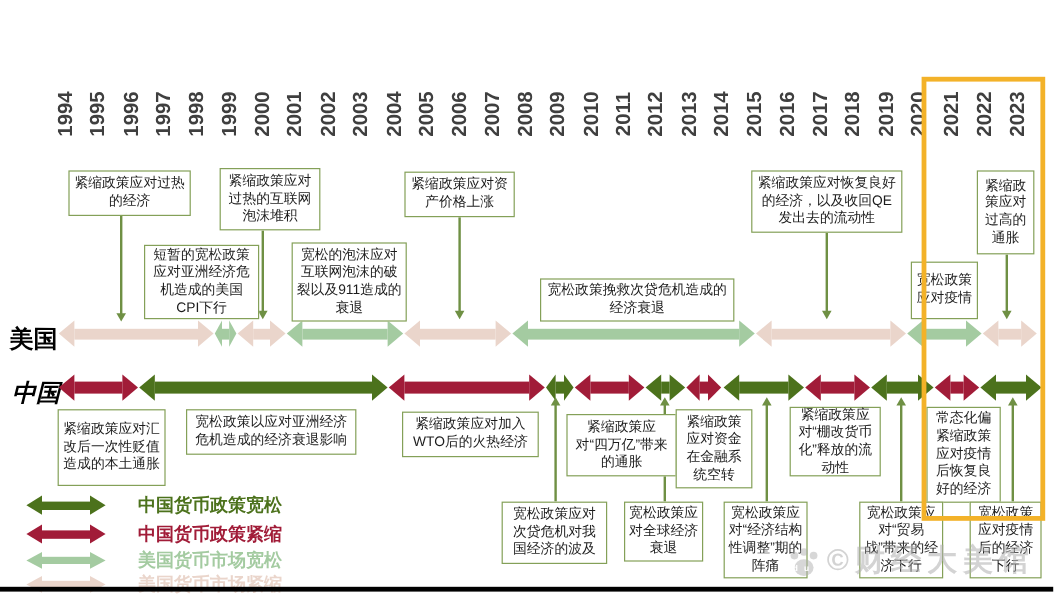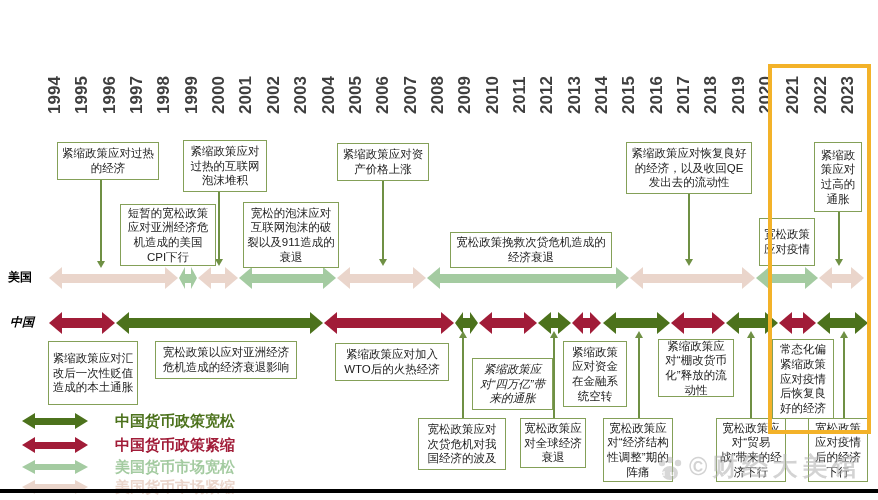--- a/index.html
+++ b/index.html
@@ -9,21 +9,21 @@
   }
   #chart-title{
     position:absolute;left:0;top:4px;width:100%;text-align:center;margin:0;
     font-size:34px;font-weight:bold;letter-spacing:2px;
   }
   .year-tick{
     position:absolute;width:70px;height:18px;line-height:18px;
     transform:rotate(-90deg);text-align:center;
     font-size:17px;font-weight:bold;color:#3f3f3f;
   }
-  .row-label{position:absolute;font-size:12px;font-weight:bold;color:#000;}
+  .row-label{position:absolute;font-size:20px;font-weight:bold;color:#000;}
   .arrow-seg{position:absolute;display:flex;align-items:center;}
   .arrow-seg .head{width:0;height:0;}
   .arrow-seg .shaft{flex:1;}
   .ann-box{
     position:absolute;background:#fff;border:1.5px solid #84a058;
     display:flex;align-items:center;justify-content:center;text-align:center;
     font-size:11.5px;line-height:1.28;color:#1c1c1c;padding:2px 3px;box-sizing:border-box;
     z-index:3;
   }
   .conn-line{position:absolute;width:1.5px;z-index:2;}
@@ -199,21 +199,21 @@
       <div class="ann-box" style="left: 626px; top: 142px; width: 126px; height: 52px; border-color: rgb(132, 160, 88);">紧缩政策应对恢复良好的经济，以及收回QE发出去的流动性</div>
       <div class="conn-line" style="left: 688px; top: 194px; height: 67px; background: rgb(111, 144, 68);"></div>
       <div class="conn-head" style="border-left: 4px solid transparent; border-right: 4px solid transparent; border-top: 7px solid rgb(111, 144, 68); left: 684.8px; top: 259px;"></div>
       <div class="ann-box" style="left: 759px; top: 218px; width: 56px; height: 48px; border-color: rgb(132, 160, 88);">宽松政策应对疫情</div>
       <div class="ann-box" style="left: 814px; top: 142px; width: 48px; height: 70px; border-color: rgb(132, 160, 88);">紧缩政策应对过高的通胀</div>
       <div class="conn-line" style="left: 838px; top: 212px; height: 49px; background: rgb(111, 144, 68);"></div>
       <div class="conn-head" style="border-left: 4px solid transparent; border-right: 4px solid transparent; border-top: 7px solid rgb(111, 144, 68); left: 834.8px; top: 259px;"></div>
       <div class="ann-box" style="left: 48px; top: 341px; width: 90px; height: 64px; border-color: rgb(132, 160, 88);">紧缩政策应对汇改后一次性贬值造成的本土通胀</div>
       <div class="ann-box" style="left: 155px; top: 341px; width: 142px; height: 38px; border-color: rgb(132, 160, 88);">宽松政策以应对亚洲经济危机造成的经济衰退影响</div>
       <div class="ann-box" style="left: 335px; top: 343px; width: 114px; height: 38px; border-color: rgb(132, 160, 88);">紧缩政策应对加入WTO后的火热经济</div>
-      <div class="ann-box" style="left: 472px; top: 358px; width: 81px; height: 52px; border-color: rgb(132, 160, 88); font-style: italic;">紧缩政策应对“四万亿”带来的通胀</div>
+      <div class="ann-box" style="left: 472px; top: 345px; width: 92px; height: 52px; border-color: rgb(132, 160, 88);">紧缩政策应对“四万亿”带来的通胀</div>
       <div class="ann-box" style="left: 563px; top: 341px; width: 64px; height: 66px; border-color: rgb(132, 160, 88);">紧缩政策应对资金在金融系统空转</div>
       <div class="ann-box" style="left: 658px; top: 339px; width: 76px; height: 58px; border-color: rgb(132, 160, 88);">紧缩政策应对“棚改货币化”释放的流动性</div>
       <div class="ann-box" style="left: 772px; top: 339px; width: 62px; height: 80px; border-color: rgb(132, 160, 88);">常态化偏紧缩政策应对疫情后恢复良好的经济</div>
       <div class="ann-box" style="left: 418px; top: 418px; width: 88px; height: 52px; border-color: rgb(132, 160, 88);">宽松政策应对次贷危机对我国经济的波及</div>
       <div class="conn-line" style="left: 462px; top: 337px; height: 81px; background: rgb(111, 144, 68);"></div>
       <div class="conn-head" style="border-left: 4px solid transparent; border-right: 4px solid transparent; border-bottom: 7px solid rgb(111, 144, 68); left: 458.8px; top: 331px;"></div>
       <div class="ann-box" style="left: 520px; top: 418px; width: 66px; height: 50px; border-color: rgb(132, 160, 88);">宽松政策应对全球经济衰退</div>
       <div class="conn-line" style="left: 553px; top: 337px; height: 81px; background: rgb(111, 144, 68);"></div>
       <div class="conn-head" style="border-left: 4px solid transparent; border-right: 4px solid transparent; border-bottom: 7px solid rgb(111, 144, 68); left: 549.8px; top: 331px;"></div>
       <div class="ann-box" style="left: 603px; top: 418px; width: 70px; height: 64px; border-color: rgb(132, 160, 88);">宽松政策应对“经济结构性调整”期的阵痛</div>

